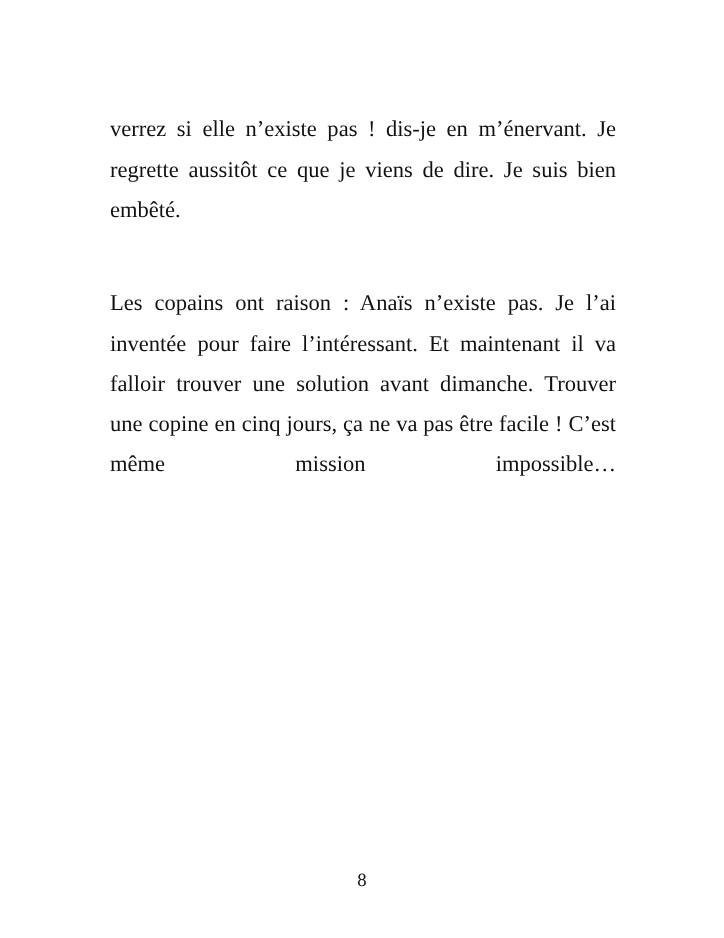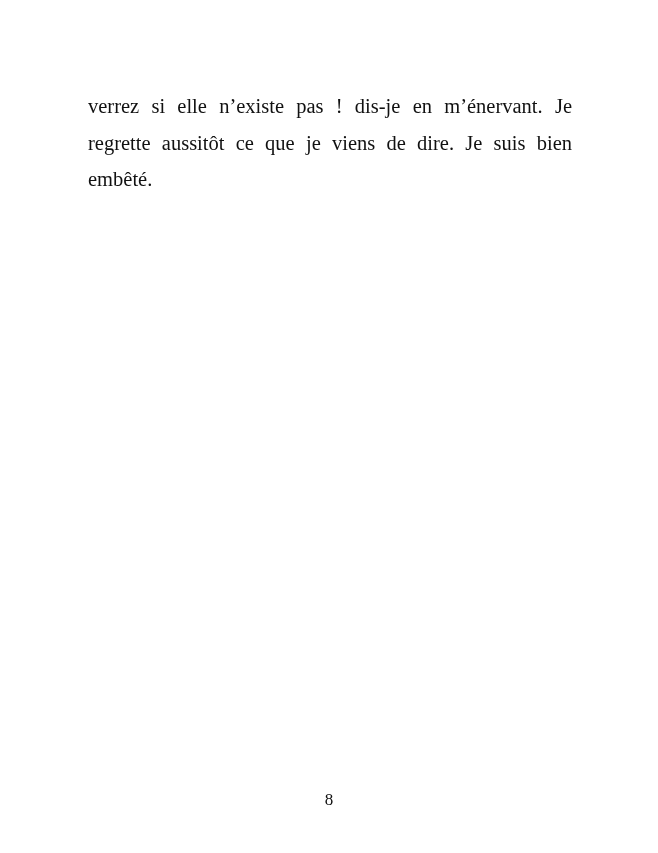--- a/index.html
+++ b/index.html
@@ -21,21 +21,21 @@
     background: #ffffff;
     box-sizing: border-box;
   }
   .text-block {
     position: absolute;
     left: 88px;
     top: 88px;
     width: 484px;
   }
   .para {
-    margin: 0;
+    margin: 12px;
     font-size: 20.5px;
     line-height: 36.5px;
     text-align: justify;
     text-justify: inter-word;
     color: #111111;
   }
   .para + .para {
     margin-top: 0;
   }
   
@@ -57,17 +57,18 @@
     color: #111111;
   }
 </style>
 </head>
 <body>
 
 <div class="page">
 
   <div class="text-block">
     <p class="para">verrez si elle n’existe pas ! dis-je en m’énervant. Je regrette aussitôt ce que je viens de dire. Je suis bien embêté.</p>
+    <p class="para indent">Les copains ont raison : Anaïs n’existe pas. Je l’ai inventée pour faire l’intéressant. Et maintenant il va falloir trouver une solution avant dimanche. Trouver une copine en cinq jours, ça ne va pas être facile ! C’est même mission impossible…</p>
   </div>
 
   <div class="page-number">8</div>
 
 </div>
 
 </body></html>

